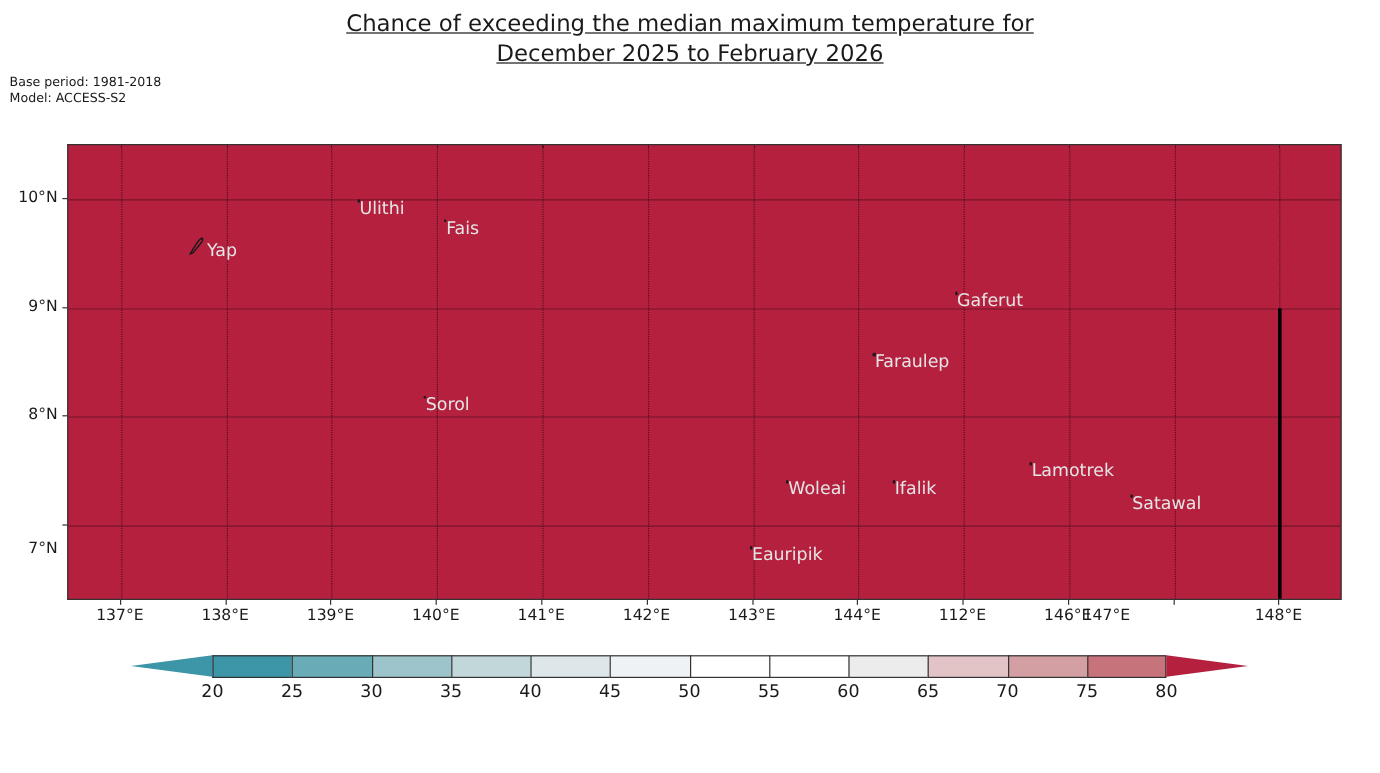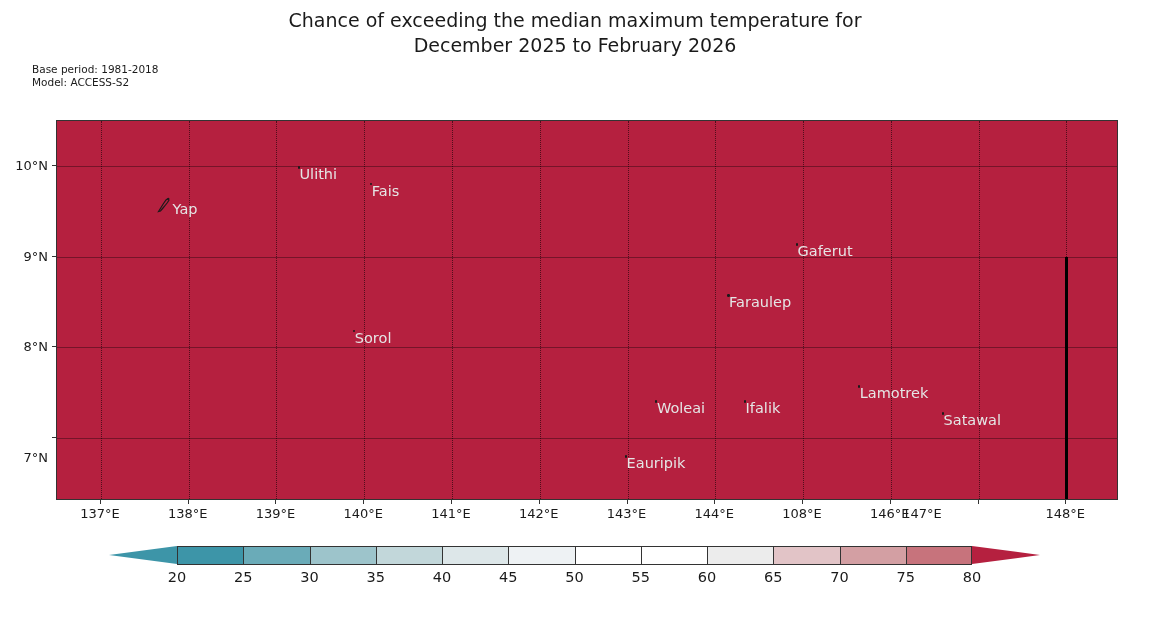--- a/index.html
+++ b/index.html
@@ -26,32 +26,33 @@
   #chart-title {
     position: absolute;
     left: 0;
     top: 8px;
     width: 1150px;
     text-align: center;
     font-size: 19px;
     line-height: 25px;
     color: #1a1a1a;
     white-space: pre-line;
+    text-decoration: underline;
   }
 
   
   .meta {
     position: absolute;
     font-size: 10.5px;
     line-height: 13px;
     color: #1a1a1a;
   }
   #meta-left  { left: 8px;  top: 63px;  text-align: left; }
   #meta-right { right: 10px; top: 63px; text-align: right; }
-  .meta div { white-space: nowrap; margin-left: 24px; }
+  .meta div { white-space: nowrap; }
 
   
   #map-axes {
     position: absolute;
     left: 56px;
     top: 120px;
     width: 1062px;
     height: 380px;
     box-sizing: border-box;
     border: 1px solid #333333;
@@ -267,21 +268,21 @@
       <div class="xtick" style="left: 363.2px;">140°E</div>
       <div class="xtick-mark" style="left: 451px;"></div>
       <div class="xtick" style="left: 451px;">141°E</div>
       <div class="xtick-mark" style="left: 538.7px;"></div>
       <div class="xtick" style="left: 538.7px;">142°E</div>
       <div class="xtick-mark" style="left: 626.5px;"></div>
       <div class="xtick" style="left: 626.5px;">143°E</div>
       <div class="xtick-mark" style="left: 714.3px;"></div>
       <div class="xtick" style="left: 714.3px;">144°E</div>
       <div class="xtick-mark" style="left: 802px;"></div>
-      <div class="xtick" style="left: 802px;">108°E</div>
+      <div class="xtick" style="left: 802px;">112°E</div>
       <div class="xtick-mark" style="left: 889.8px;"></div>
       <div class="xtick" style="left: 889.8px;">146°E</div>
       <div class="xtick-mark" style="left: 977.6px;"></div>
       <div class="xtick" style="left: 922px; text-align: center;">147°E</div>
       <div class="xtick-mark" style="left: 1065.3px;"></div>
       <div class="xtick" style="left: 1065.3px;">148°E</div>
       <div class="ytick-mark" style="top: 436.7px;"></div>
       <div class="ytick" style="top: 436.7px; margin-top: 20px;">7°N</div>
       <div class="ytick-mark" style="top: 346.2px;"></div>
       <div class="ytick" style="top: 346.2px;">8°N</div>

